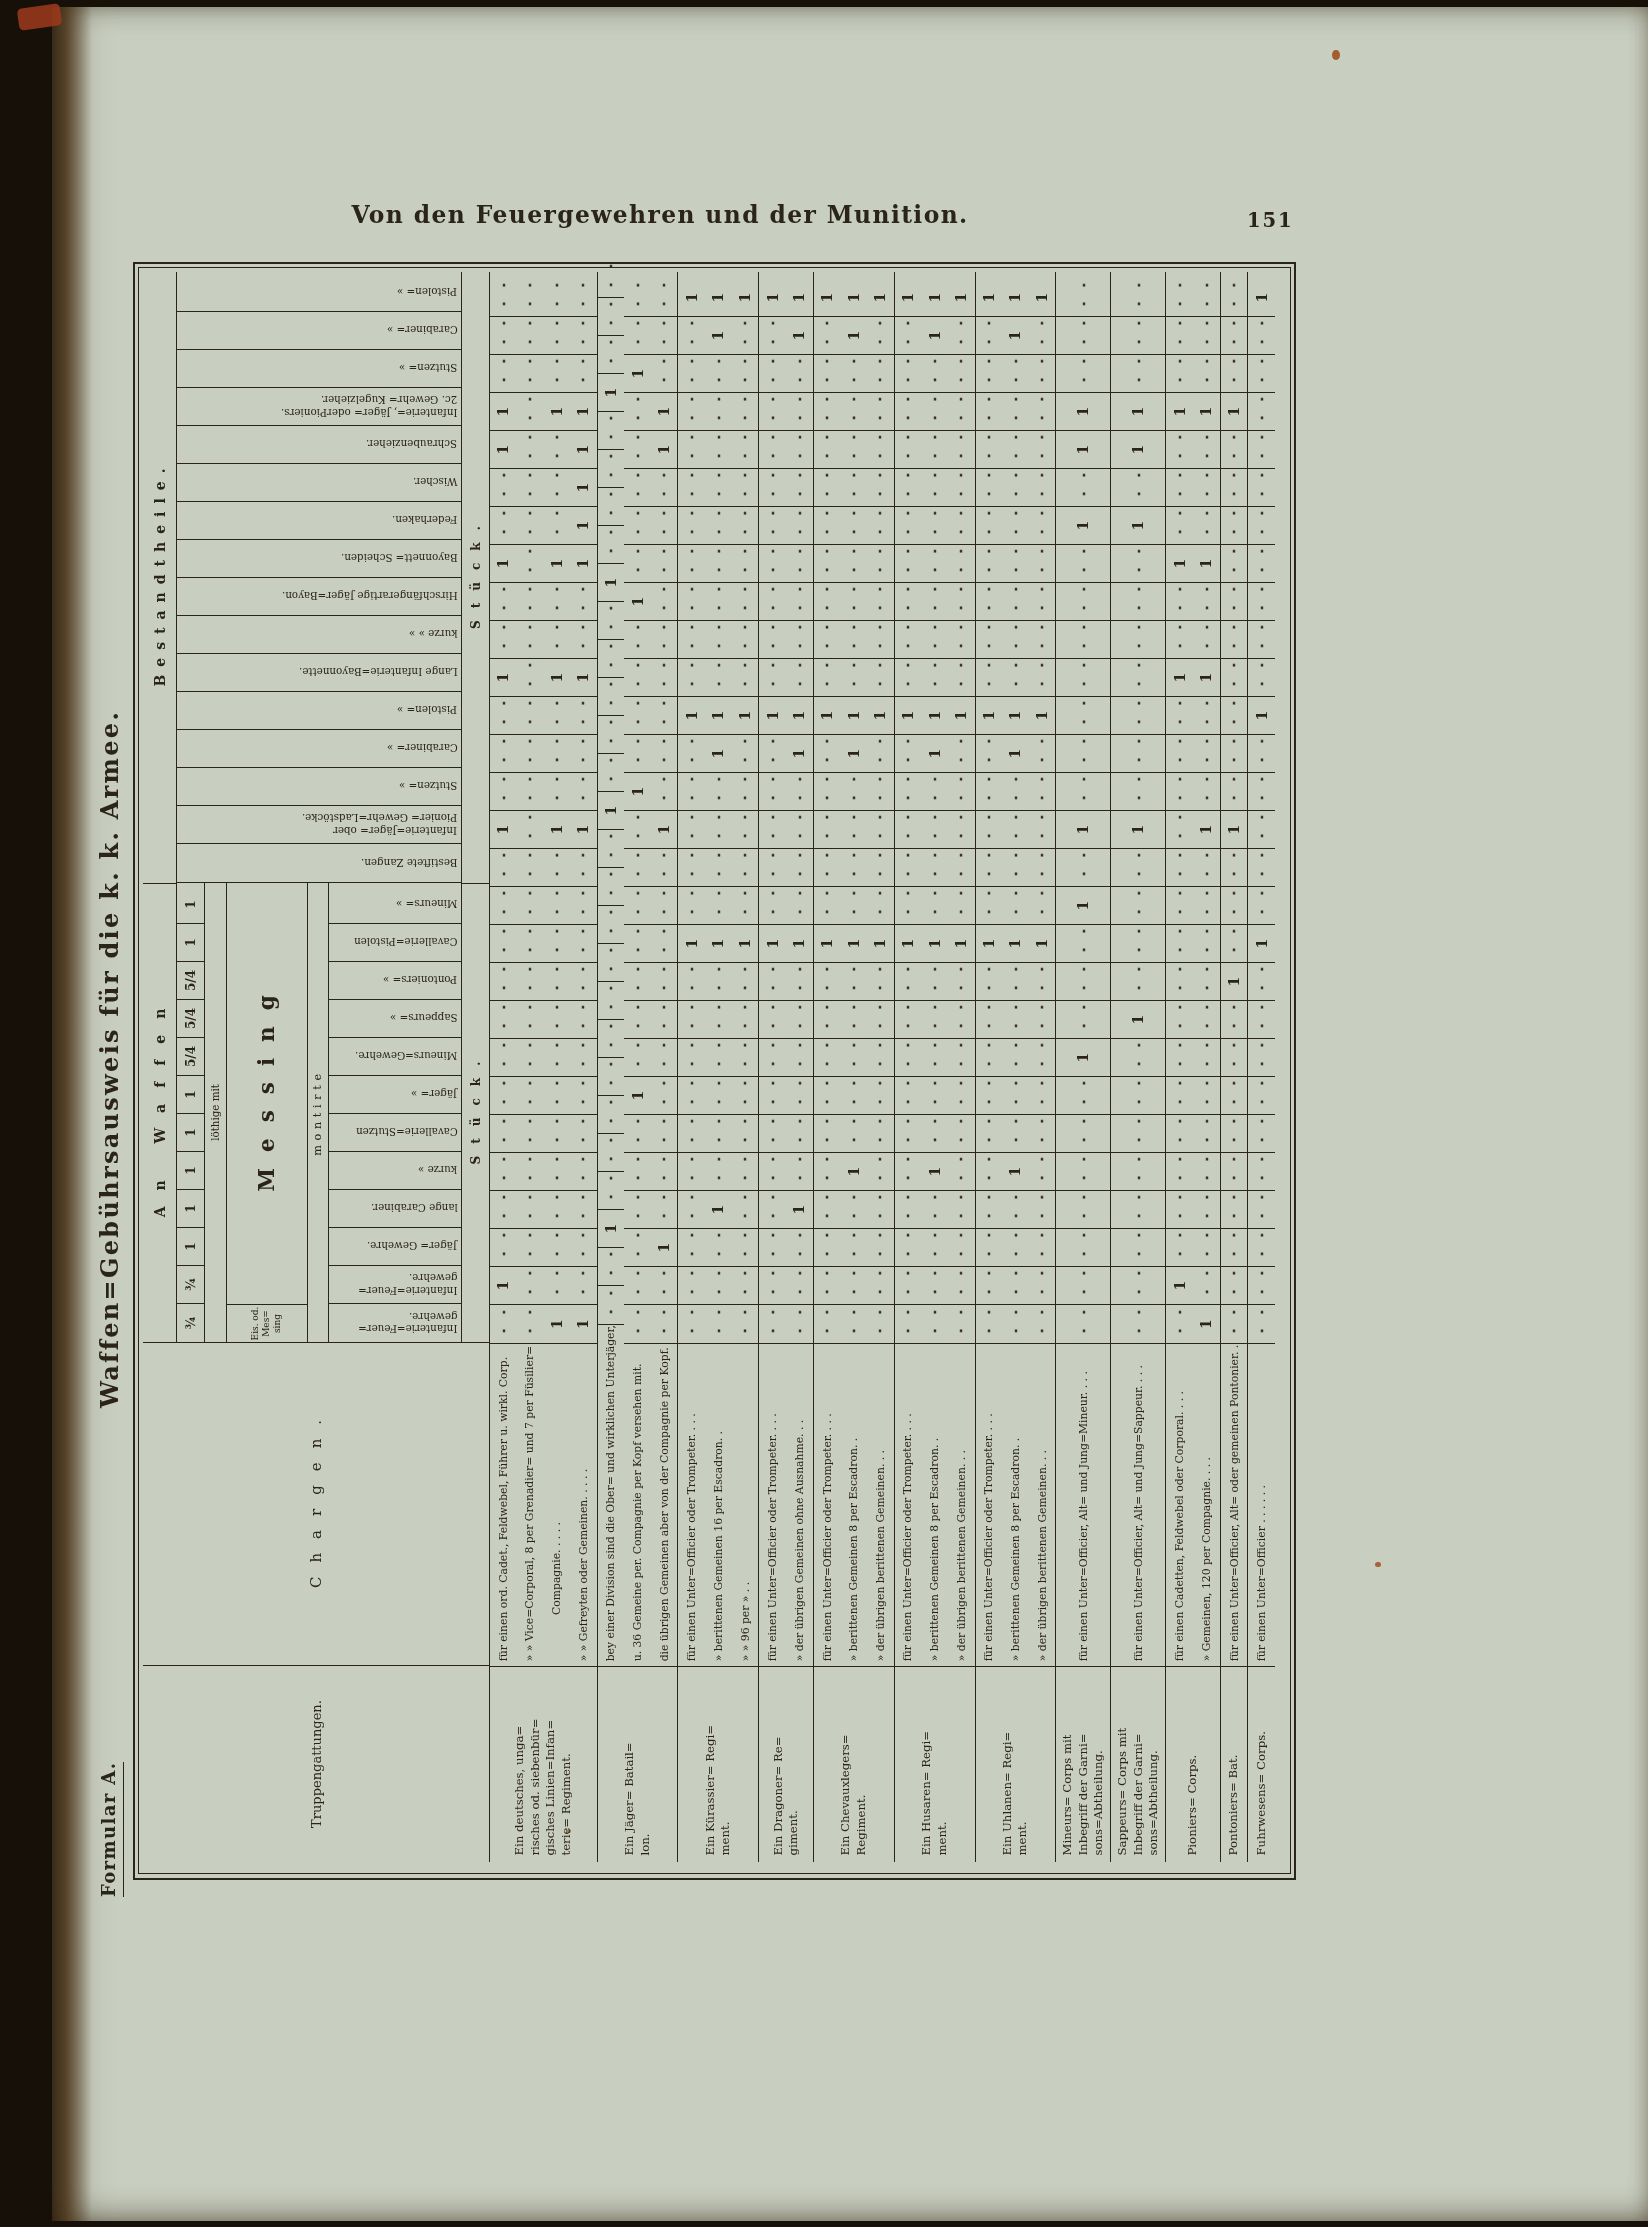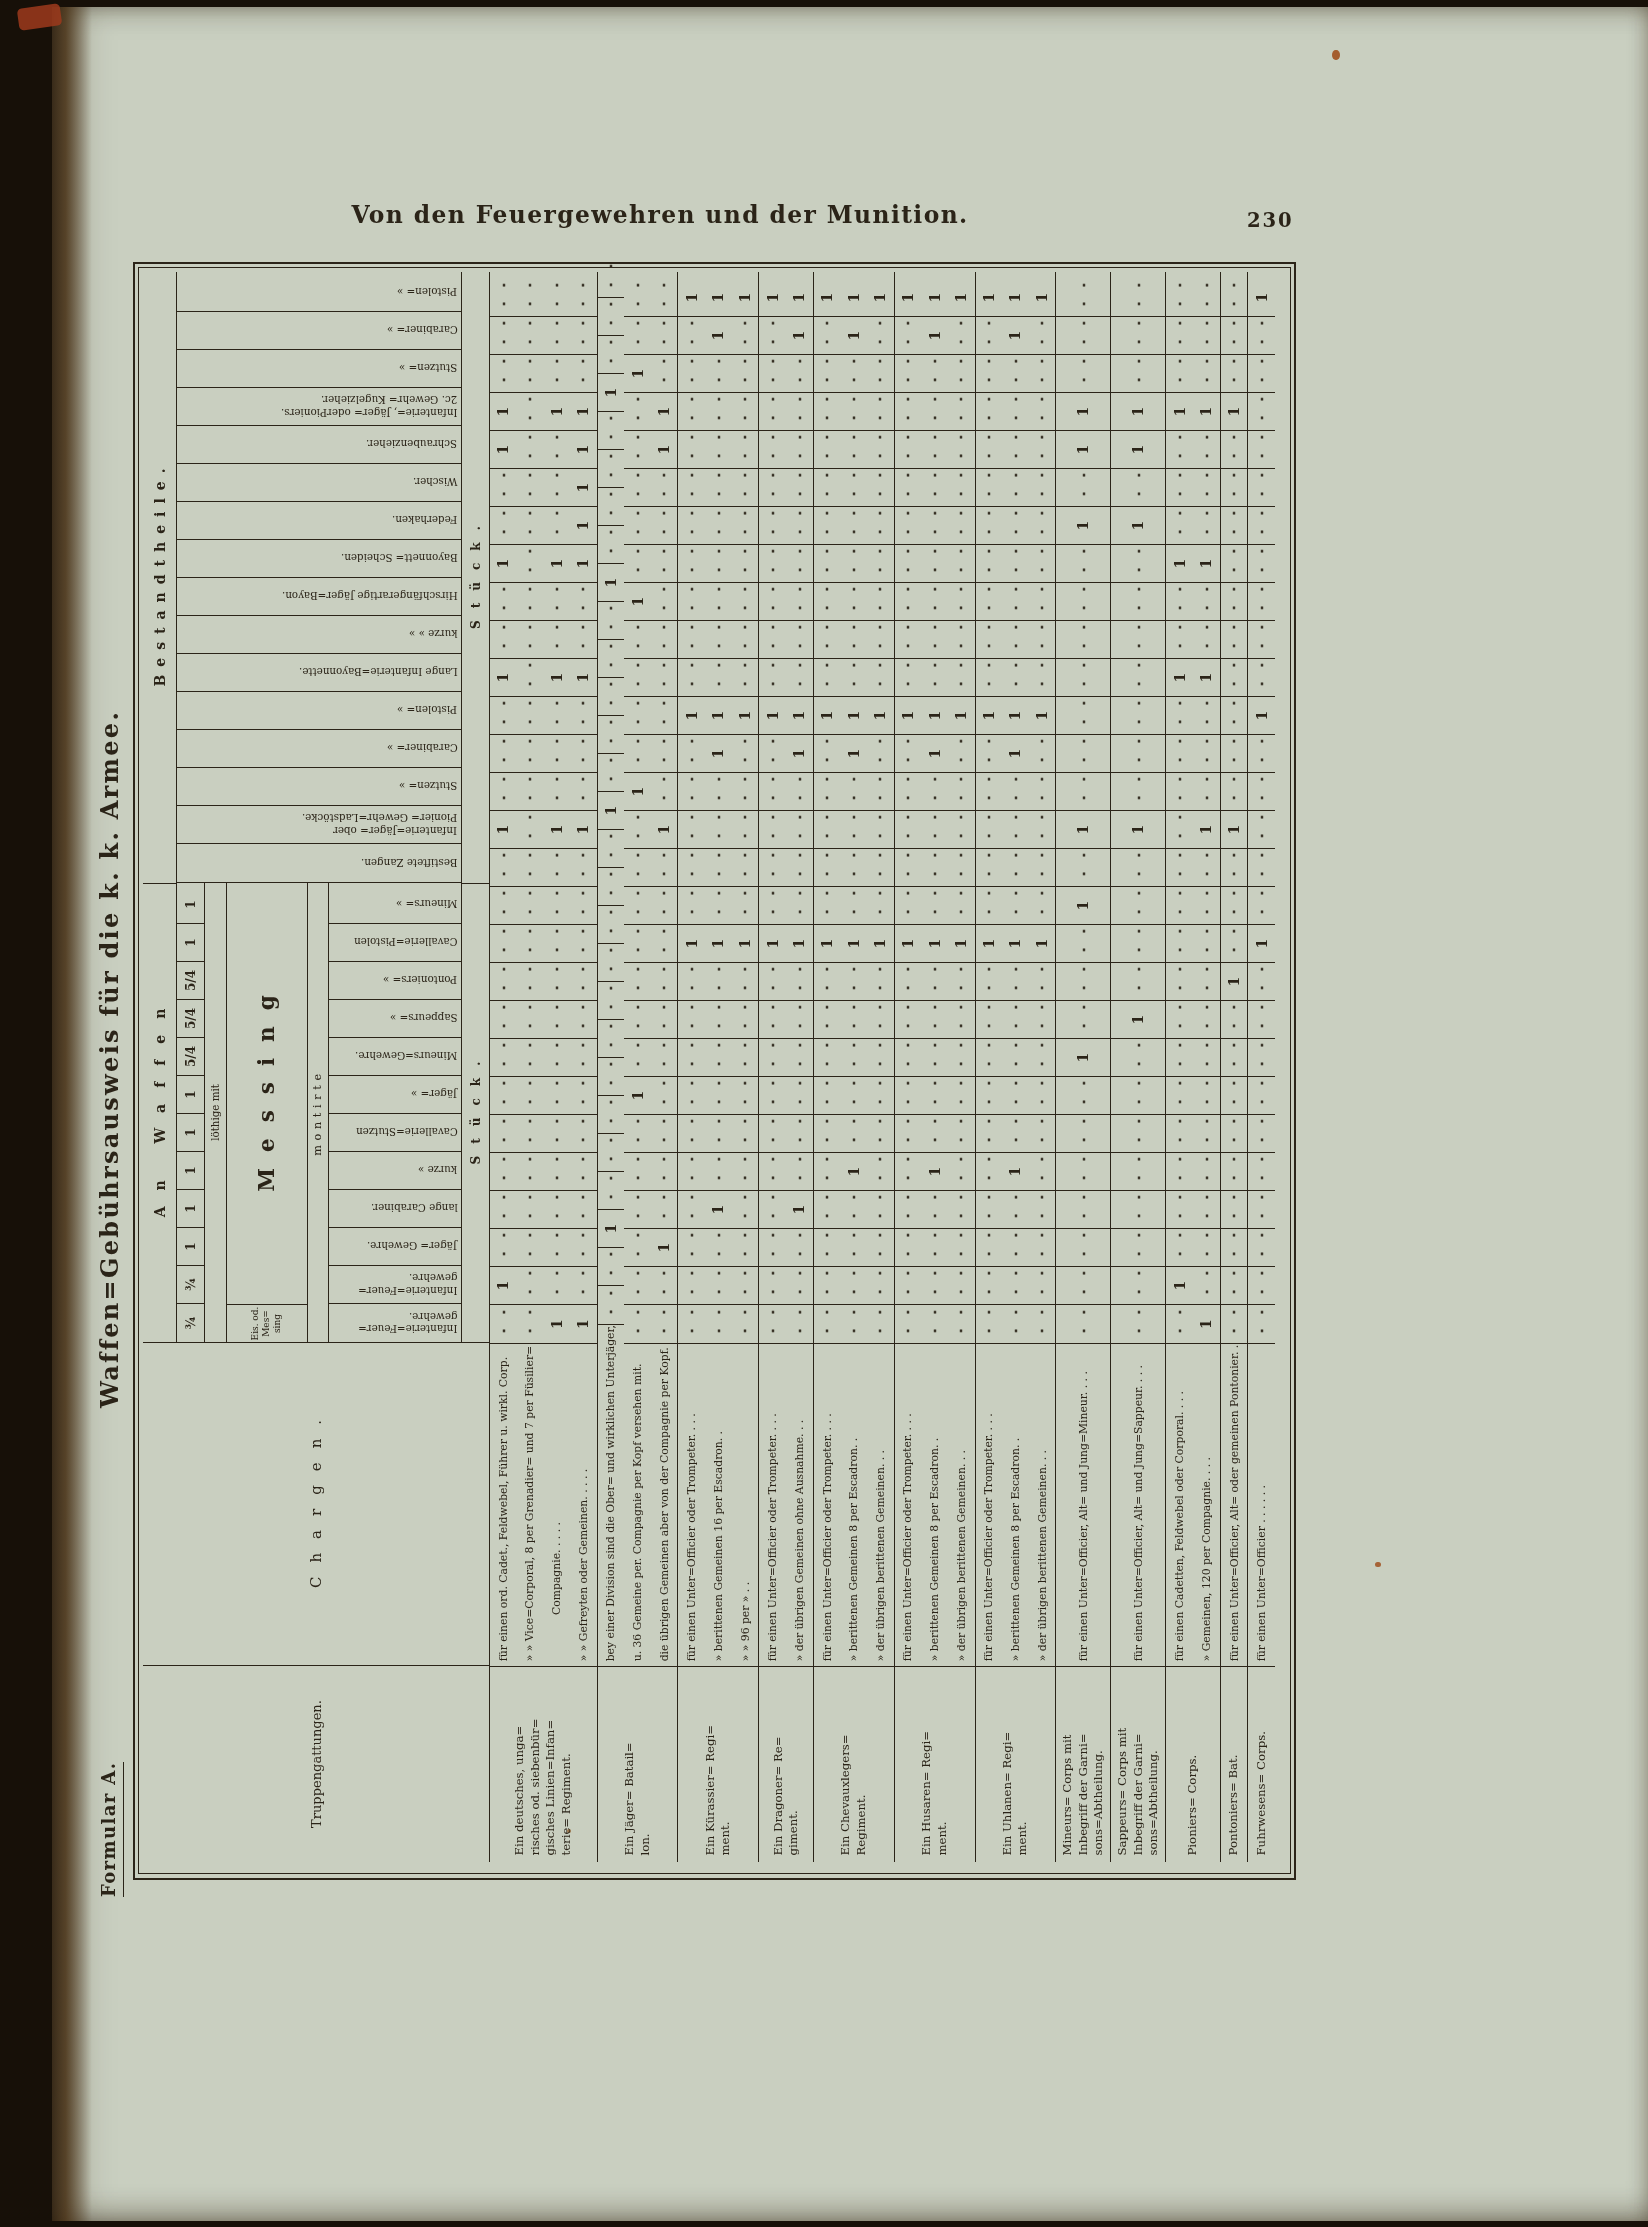--- a/index.html
+++ b/index.html
@@ -96,21 +96,21 @@
 
 <div class="paper">
   <div class="gutter"></div>
 
   <div class="speck" style="left:-34px;top:-0.9px;width:43px;height:21.5px;background:#9e3a1c;border-radius:4.7px;transform:rotate(-8deg);opacity:.85;"></div>
   <div class="speck" style="left:1280px;top:43px;width:7.5px;height:10.3px;background:#a0501e;opacity:.9;"></div>
   <div class="speck" style="left:1323px;top:1555px;width:5.6px;height:5.6px;background:#a0501e;opacity:.85;"></div>
   <div class="speck" style="left:515px;top:1822px;width:4.2px;height:4.2px;background:#8a5a2a;opacity:.8;"></div>
 
   <div class="page-header">Von den Feuergewehren und der Munition.</div>
-  <div class="page-number">230</div>
+  <div class="page-number">151</div>
 
   <span class="vlabel side-title">Waffen=Gebührsausweis für die k. k. Armee.</span>
   <span class="vlabel formular">Formular A.</span>
 
   <div class="frame">
     <div class="frame-inner"></div>
   </div>
 
   <div class="rot-outer">
     <div class="rot-inner">

